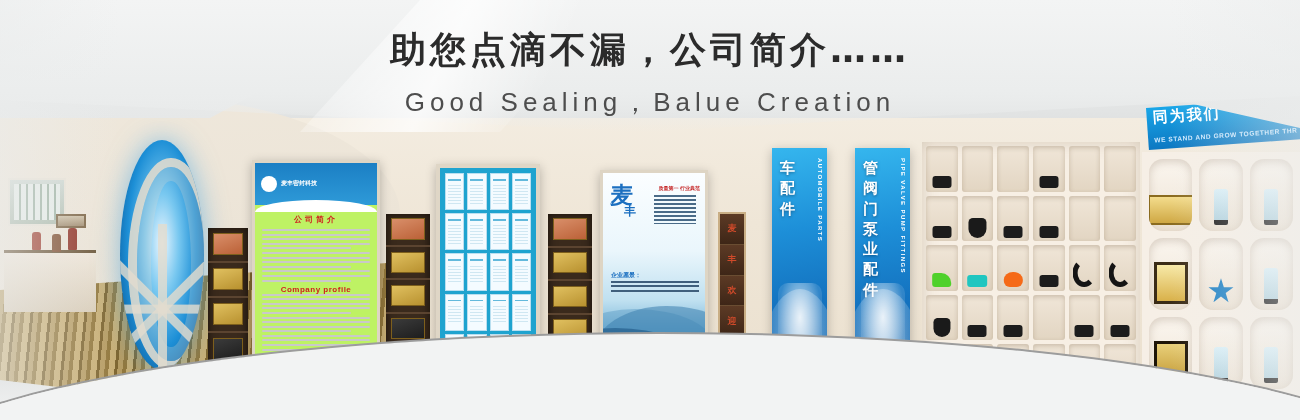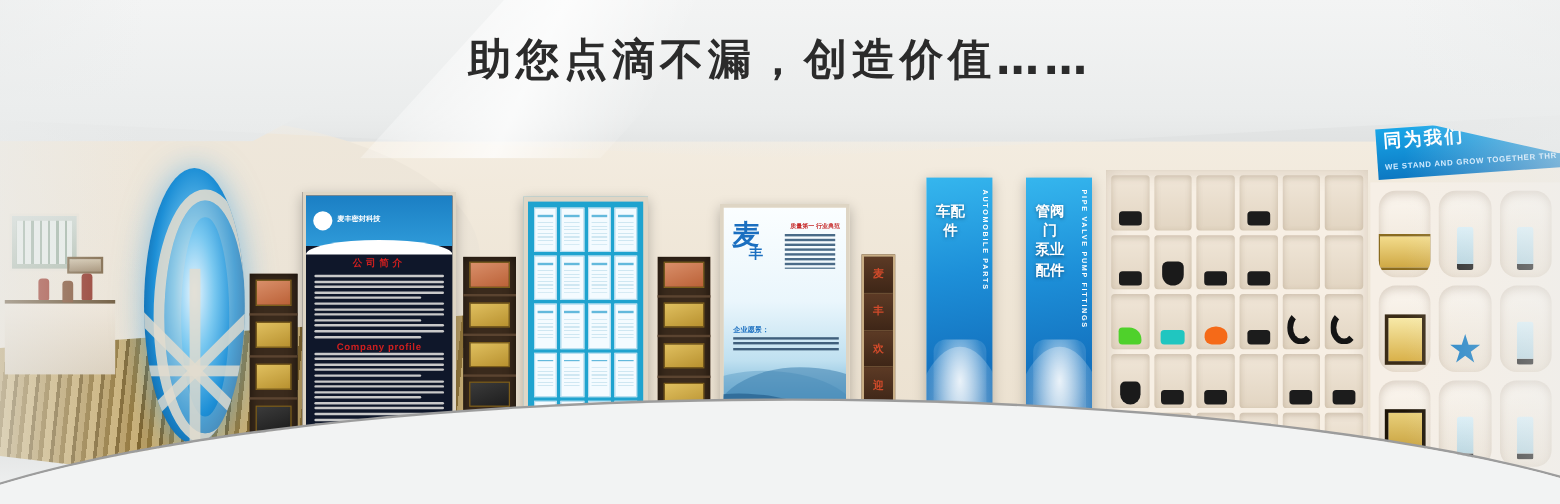--- a/index.html
+++ b/index.html
@@ -92,21 +92,21 @@
   .niche-col { position:absolute; background:#3a2a1c; display:flex; flex-direction:column; box-shadow:inset 0 0 10px rgba(0,0,0,.6); }
   .niche { flex:1; border-bottom:2px solid #5b4430; position:relative; }
   .plaque { position:absolute; left:12%; top:14%; width:76%; height:68%;
             background:linear-gradient(160deg,#e0c060,#b8912f); border:1px solid #7d5f1c; }
   .plaque.red { background:linear-gradient(160deg,#d98f6a,#bb6137); }
   .plaque.dark{ background:linear-gradient(160deg,#3b3b3b,#1d1d1d); }
 
   
   .profile-board {
     position:absolute; left:252px; top:160px; width:128px; height:226px;
-    background:#0f172a; border:3px solid #ded5c4; box-shadow:0 3px 10px rgba(0,0,0,.25);
+    background:#bef264; border:3px solid #ded5c4; box-shadow:0 3px 10px rgba(0,0,0,.25);
     display:flex; flex-direction:column; overflow:hidden;
   }
   .pb-header { height:42px; background:linear-gradient(180deg,#1b7fc4,#2e9ad8);
                position:relative; display:flex; align-items:center; padding:0 6px; gap:4px; }
   .pb-header::after{ content:""; position:absolute; left:0; bottom:-1px; width:100%; height:12px;
      background:#fff; border-radius:50% 50% 0 0/100% 100% 0 0; transform:translateY(6px); }
   .pb-logo{ width:16px; height:16px; border-radius:50%; background:#fff; flex:none; }
   .pb-logo-txt{ font-size:6px; color:#fff; font-weight:bold; line-height:1.2; }
   .pb-title{ text-align:center; color:#cf1f1f; font-size:8px; font-weight:bold; letter-spacing:3px; margin-top:9px; }
   .pb-lines{ flex:1; padding:4px 7px; }
@@ -154,22 +154,22 @@
     border:2px solid #c9ae85; }
   .wc-cell { flex:1; border-bottom:1px solid #6a4d32; display:flex; align-items:center; justify-content:center;
              color:#d04a2a; font-size:9px; font-weight:bold; background:linear-gradient(180deg,#5c3a25,#3e2617); }
 
   
   .vbanner { position:absolute; top:148px; width:55px; height:235px;
     background:linear-gradient(170deg,#35b6ee 0%,#1d8fd8 35%,#1473c0 65%,#0f5fa6 100%);
     box-shadow:0 3px 10px rgba(0,0,0,.25); overflow:hidden; }
   .vbanner::after{ content:""; position:absolute; left:-30%; bottom:-45%; width:160%; height:85%;
     border-radius:50%; background:radial-gradient(ellipse at 50% 30%, rgba(255,255,255,.55), rgba(255,255,255,0) 68%); }
-  .vb-cn { position:absolute; left:8px; top:20px; width:24px; color:#fff;
-    font-size:12px; font-weight:bold; line-height:1.35; text-align:center;
+  .vb-cn { position:absolute; left:8px; top:10px; width:24px; color:#fff;
+    font-size:15px; font-weight:bold; line-height:1.35; text-align:left;
     text-shadow:0 1px 3px rgba(0,30,60,.5); }
   .vb-en { position:absolute; right:3px; top:10px; color:#fff; font-size:6px; font-weight:bold;
     writing-mode:vertical-rl; letter-spacing:1.4px; line-height:1.5; }
   .vb-prod { position:absolute; left:6px; bottom:14px; width:44px; height:86px;
     background:radial-gradient(ellipse at 50% 40%, rgba(255,255,255,.85), rgba(255,255,255,.12) 70%);
     border-radius:10px; filter:blur(.4px); }
 
   
   .strip-banner { position:absolute; left:1146px; top:108px; width:160px; height:42px;
     background:linear-gradient(180deg,#19a6e8,#0c78c2);
@@ -581,16 +581,17 @@
   <div class="ov-top-left"></div>
   <div class="ov-top-right"></div>
   <div class="ov-head-band"></div>
   <div class="ov-sheen"></div>
   <div class="ov-edge-left"></div>
   <div class="ov-edge-right"></div>
   <div class="ov-bottom-left"></div>
   <div class="ov-bottom"></div>
 
   <div class="headline">
-    <div class="headline-cn">助您点滴不漏，创造价值……</div>
+    <div class="headline-cn">助您点滴不漏，公司简介……</div>
+    <div class="headline-en">Good Sealing，Balue Creation</div>
   </div>
 
 </div>
 
 </body></html>

